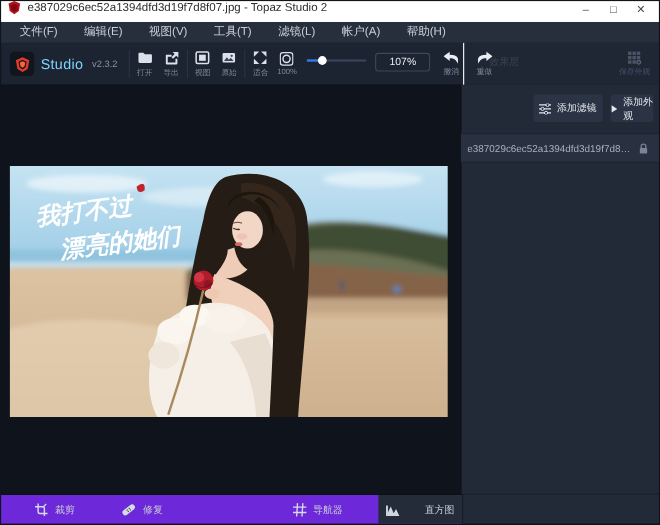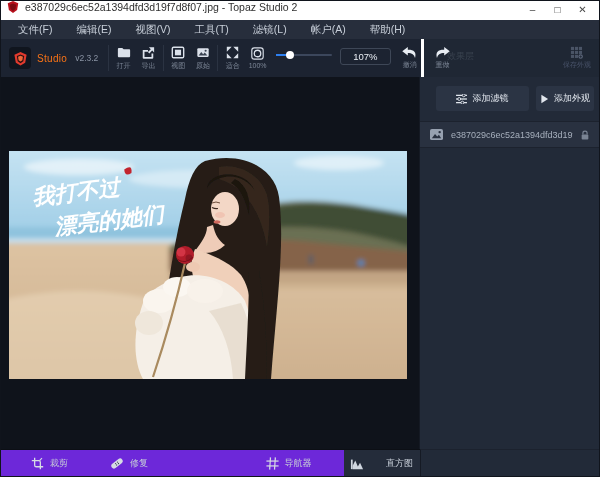--- a/index.html
+++ b/index.html
@@ -19,51 +19,51 @@
   .menubar { height:19px; background:#272e3c; display:flex; align-items:center;
     padding-left:8px; flex:0 0 auto; }
   .menu-item { font-size:10.5px; color:#c9d0da; padding:0 15px 0 9px; line-height:19px; }
 
   
   .toolbar { height:38px; background:#1c2331; display:flex; flex:0 0 auto; }
   .toolbar-left { width:420px; display:flex; align-items:center; }
   .brand { display:flex; align-items:center; gap:6px; padding:0 8px 0 8px; }
   .brand-logo { width:22px; height:22px; border-radius:4px; background:#10151e;
     display:flex; align-items:center; justify-content:center; }
-  .brand-name { font-size:10px; color:#f97316; letter-spacing:.3px; }
+  .brand-name { font-size:13px; color:#7dd3fc; letter-spacing:.3px; }
   .brand-version { font-size:8.5px; color:#8a93a3; margin-left:2px; }
   .vsep { width:1px; height:26px; background:#2b3342; margin:0 2px; }
   .tbtn { width:31px; display:flex; flex-direction:column; align-items:center; gap:2px; cursor:default; }
   .tbtn .lbl, .tiny-lbl { font-size:7px; color:#7e8898; white-space:nowrap; }
   .tbtn svg { display:block; }
   .zoom-slider { width:70px; height:14px; position:relative; margin:0 8px 6px 6px; }
   .zoom-slider .track { position:absolute; top:6px; left:0; right:0; height:2px; background:#3c475c; border-radius:1px; }
   .zoom-slider .fill  { position:absolute; top:6px; left:0; width:13px; height:2px; background:#2d7ff0; }
   .zoom-slider .knob  { position:absolute; top:3px; left:10px; width:8px; height:8px; border-radius:50%; background:#ffffff; }
   .zoombox { border:1px solid #3e4757; border-radius:3px; padding:2px 12px;
     font-size:9.5px; color:#e8edf3; margin:0 8px 4px 0; }
   .undo-btn { width:28px; display:flex; flex-direction:column; align-items:center; gap:1px; }
 
-  .toolbar-right { width:180px; border-left:3px solid #ffffff; background:#1f2734;
+  .toolbar-right { width:180px; border-left:1px solid #ffffff; background:#1f2734;
     display:flex; align-items:center; position:relative; }
   .redo-btn { display:flex; flex-direction:column; align-items:center; gap:1px;
     margin-left:10px; position:relative; z-index:1; }
   .effects-layer-label { position:absolute; left:23px; top:11px; font-size:9px;
     color:#39424f; z-index:0; }
   .save-look { margin-left:auto; display:flex; flex-direction:column; align-items:center;
     gap:1px; padding-right:8px; }
   .save-look .lbl { font-size:7px; color:#49536a; }
 
   
   .main { flex:1 1 auto; display:flex; min-height:0; }
   .canvas { width:420px; background:#0f131b; position:relative; }
   .photo { position:absolute; left:8px; top:74px; width:398px; height:228px; }
 
   .panel { width:180px; background:#222a38; border-left:1px solid #151a24;
-    display:flex; flex-direction:column; }
+    display:flex; flex-direction:column;align-items:flex-end; }
   .panel-buttons { display:flex; gap:7px; padding:9px 5px 8px 16px; }
   .pbtn { height:25px; border-radius:3px; background:#2b3444; display:flex;
     align-items:center; justify-content:center; gap:5px; font-size:9px; color:#e2e7ee; }
   .pbtn.add-filter { flex:1.6; }
   .pbtn.add-look { flex:1; }
   .layer-row { height:27px; background:#293140; border-top:1px solid #1c222e;
     border-bottom:1px solid #1c222e; display:flex; align-items:center;
     padding:0 9px; gap:7px; margin-top:2px; }
   .layer-name { flex:1; font-size:9px; color:#a6afbc; white-space:nowrap; overflow:hidden; }
 

